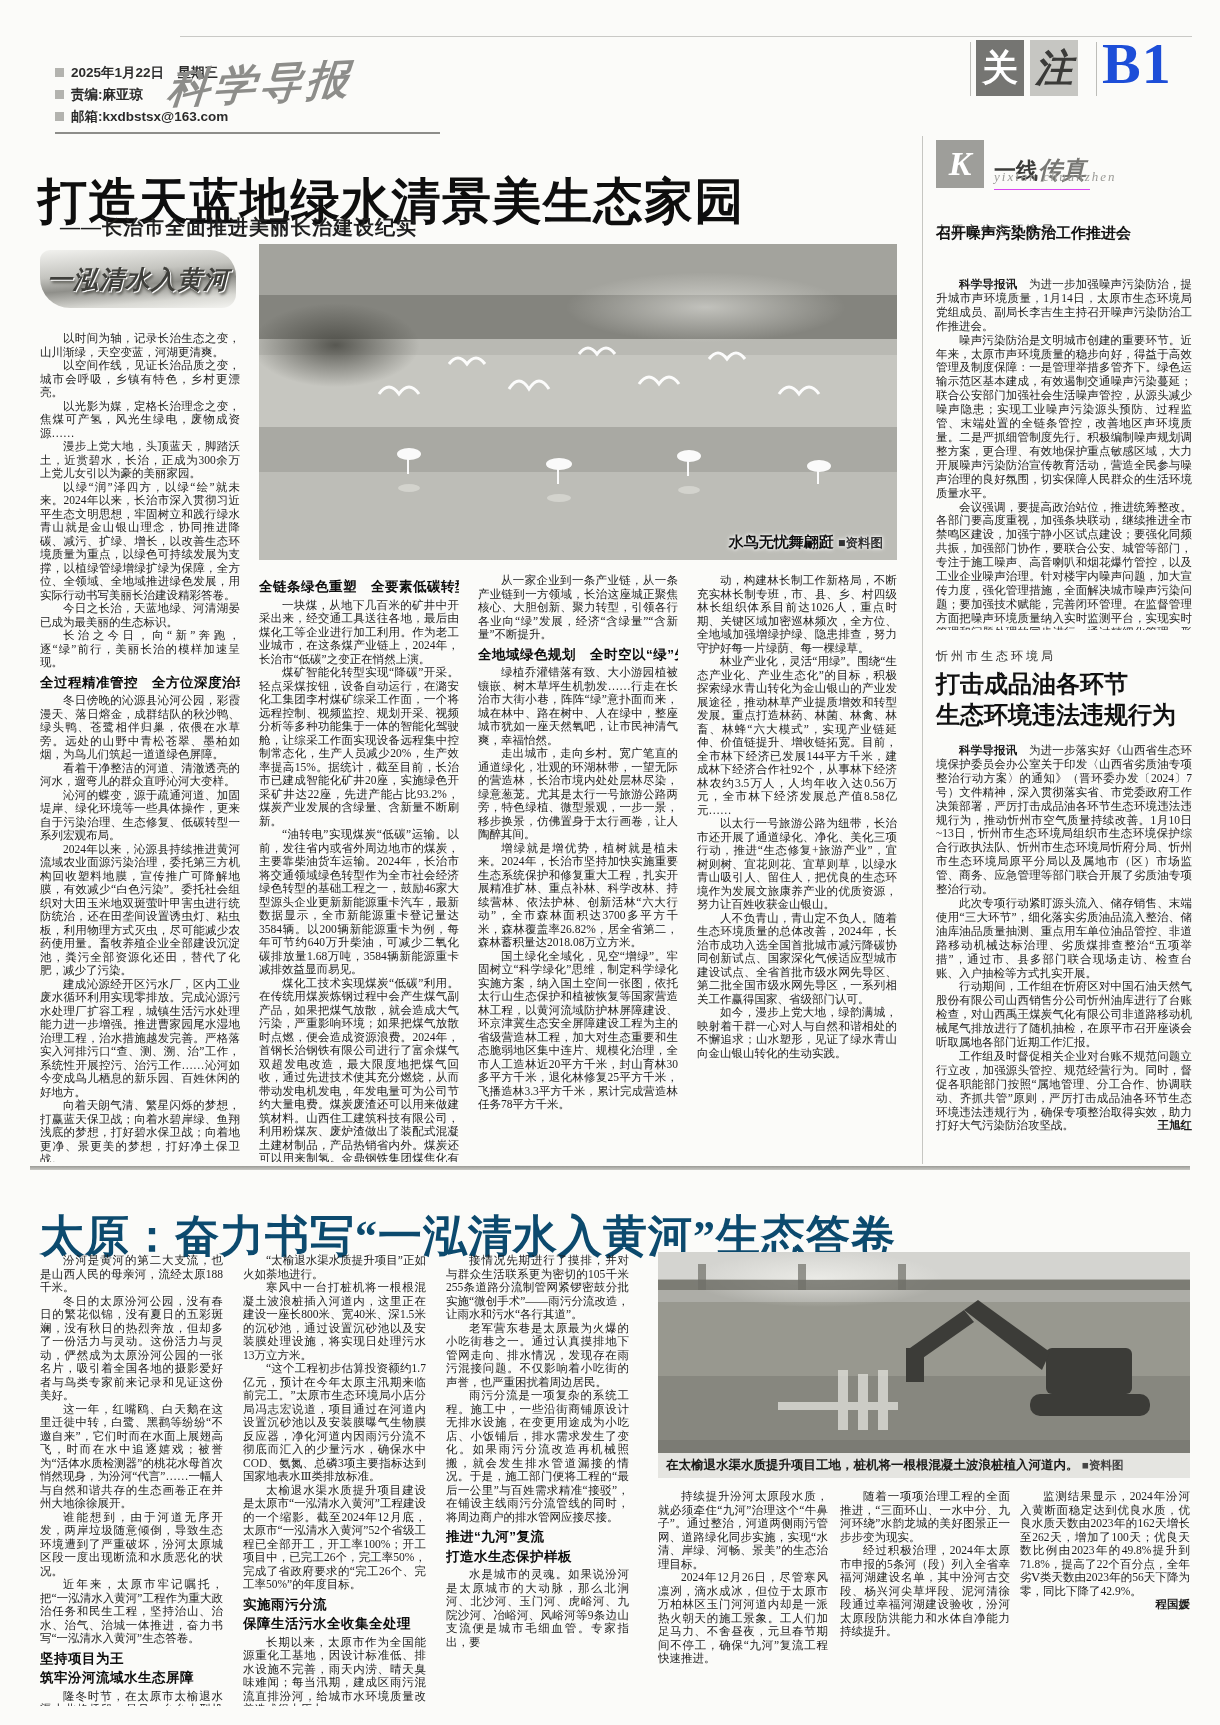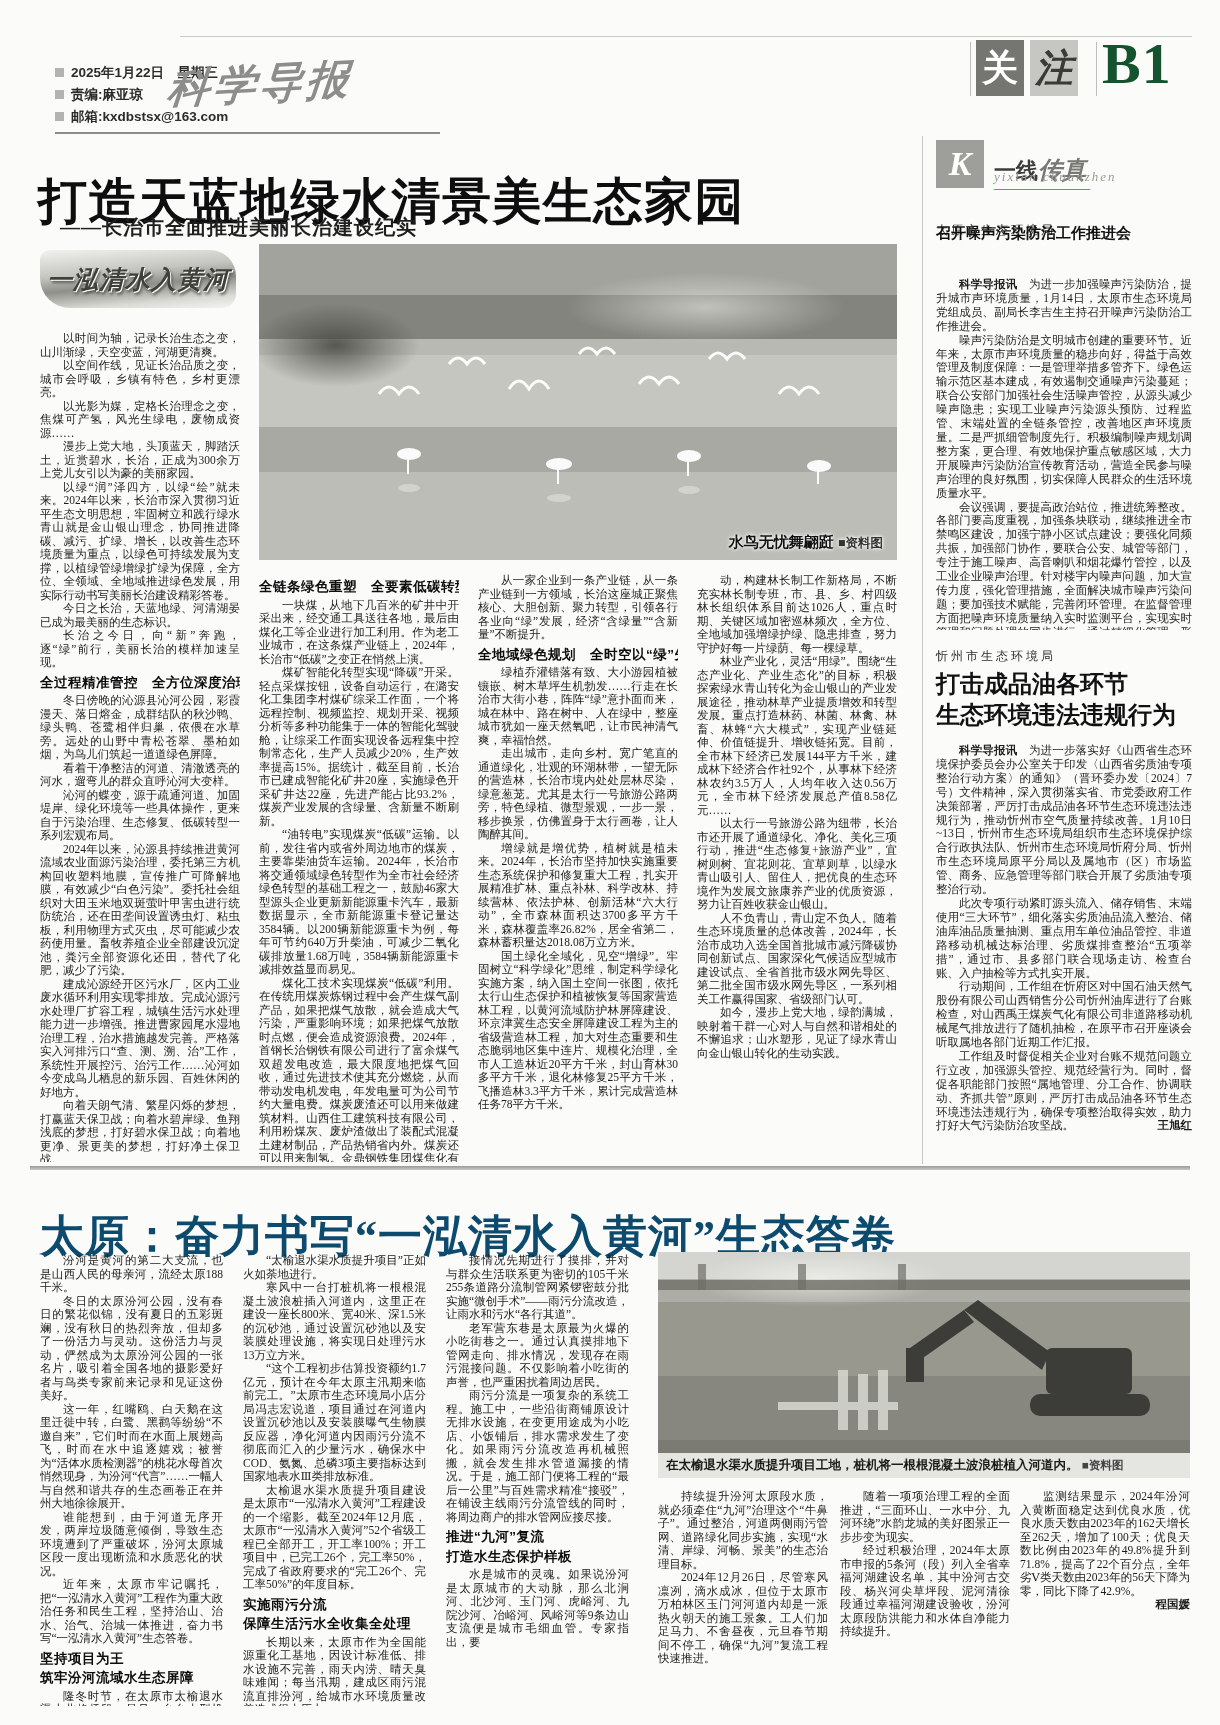--- a/index.html
+++ b/index.html
@@ -12,21 +12,21 @@
         font-size:13.5px;font-weight:bold;color:#2b2b2b;line-height:22px;border-bottom:2px solid #8d8d8a;padding-bottom:4px;}
   .info .sq{display:inline-block;width:9px;height:9px;background:#b3b3af;margin-right:7px;}
   .masthead{left:168px;top:56px;font-size:42px;font-weight:bold;color:#8d8d8a;
             transform:skewX(-8deg) rotate(-3deg);letter-spacing:4px;font-style:italic;}
   .vsep1{left:970px;top:42px;width:1px;height:54px;background:#bdbdb9;}
   .vsep2{left:1096px;top:42px;width:1px;height:54px;background:#bdbdb9;}
   .badge1{left:976px;top:40px;width:48px;height:56px;background:#757572;color:#fff;
           font-family:"Liberation Sans",sans-serif;font-weight:900;font-size:36px;display:flex;align-items:center;justify-content:center;}
   .badge2{left:1030px;top:40px;width:48px;height:56px;background:#c6c6c2;color:#3a3a38;
           font-style:italic;font-weight:bold;font-size:38px;display:flex;align-items:center;justify-content:center;}
-  .pageno{left:1102px;top:30px;font-size:58px;font-weight:900;color:#14532d;letter-spacing:1px;}
+  .pageno{left:1102px;top:30px;font-size:58px;font-weight:900;color:#1d4ed8;letter-spacing:1px;}
   
   .lead-headline{left:38px;top:136px;width:860px;font-family:"Liberation Sans","DejaVu Sans",sans-serif;
                  font-weight:900;font-size:49px;letter-spacing:1.5px;color:#0e0e0e;}
   .lead-subtitle{left:60px;top:214px;font-size:20px;font-weight:bold;color:#1f1f1f;letter-spacing:1px;}
   .series-banner{left:40px;top:250px;width:196px;height:58px;border-radius:10px 26px 14px 30px;
      background:linear-gradient(175deg,#f2f2ef 0%,#c4c4bf 38%,#8f8f8a 58%,#d9d9d4 82%,#f4f4f1 100%);
      display:flex;align-items:center;justify-content:center;}
   .series-banner span{font-size:25px;font-weight:900;font-style:italic;color:#3f3f3b;letter-spacing:1px;
      text-shadow:1px 1px 0 #ffffff,2px 3px 3px #55554f;}
   .photo1{left:259px;top:244px;width:638px;height:316px;overflow:hidden;

